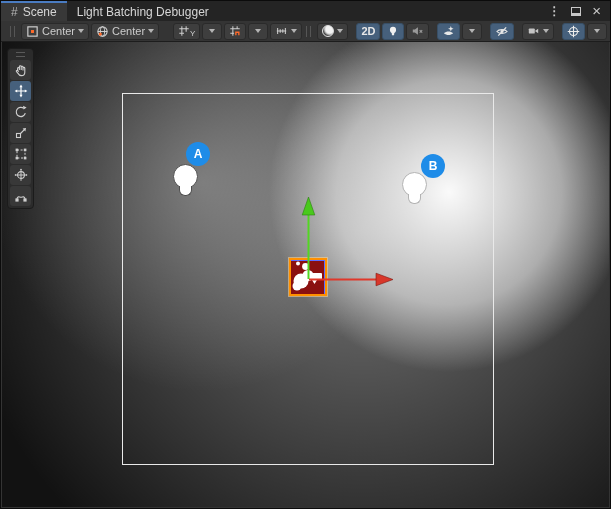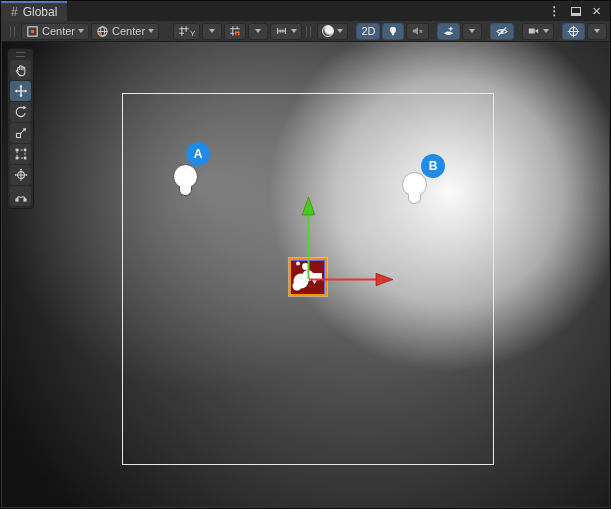--- a/index.html
+++ b/index.html
@@ -64,21 +64,24 @@
   .pbtn svg { display:block; }
 </style>
 </head>
 <body>
 
 <div class="window">
 
   <div class="tabbar">
     <div class="tab active">
       <span class="tab-glyph">#</span>
-      <span>Global</span>
+      <span>Scene</span>
+    </div>
+    <div class="tab">
+      <span>Light Batching Debugger</span>
     </div>
     <div class="win-controls">
       <span class="wc-menu">⋮</span>
       <span class="wc-max"></span>
       <span class="wc-close">×</span>
     </div>
   </div>
 
   <div class="toolbar">
     <div class="tgroup">
@@ -131,21 +134,21 @@
     </div>
 
     <div class="spacer"></div>
 
     <div class="tgroup">
       <span class="handle"></span>
       <div class="tbtn">
         <span class="sphere"></span>
         <span class="caret"></span>
       </div>
-      <div class="tbtn blue" style="margin-left:6px; font-weight:normal;">
+      <div class="tbtn blue" style="margin-left:6px; font-weight:bold;">
         <span>2D</span>
       </div>
       <div class="tbtn blue">
         <svg width="12" height="13" viewBox="0 0 14 14">
           <circle cx="7" cy="5.2" r="3.6" fill="#f0f0f0"></circle>
           <path d="M5.4 8.5 h3.2 l-0.4 3 h-2.4 Z" fill="#f0f0f0"></path>
         </svg>
       </div>
       <div class="tbtn">
         <svg width="13" height="12" viewBox="0 0 14 14">

